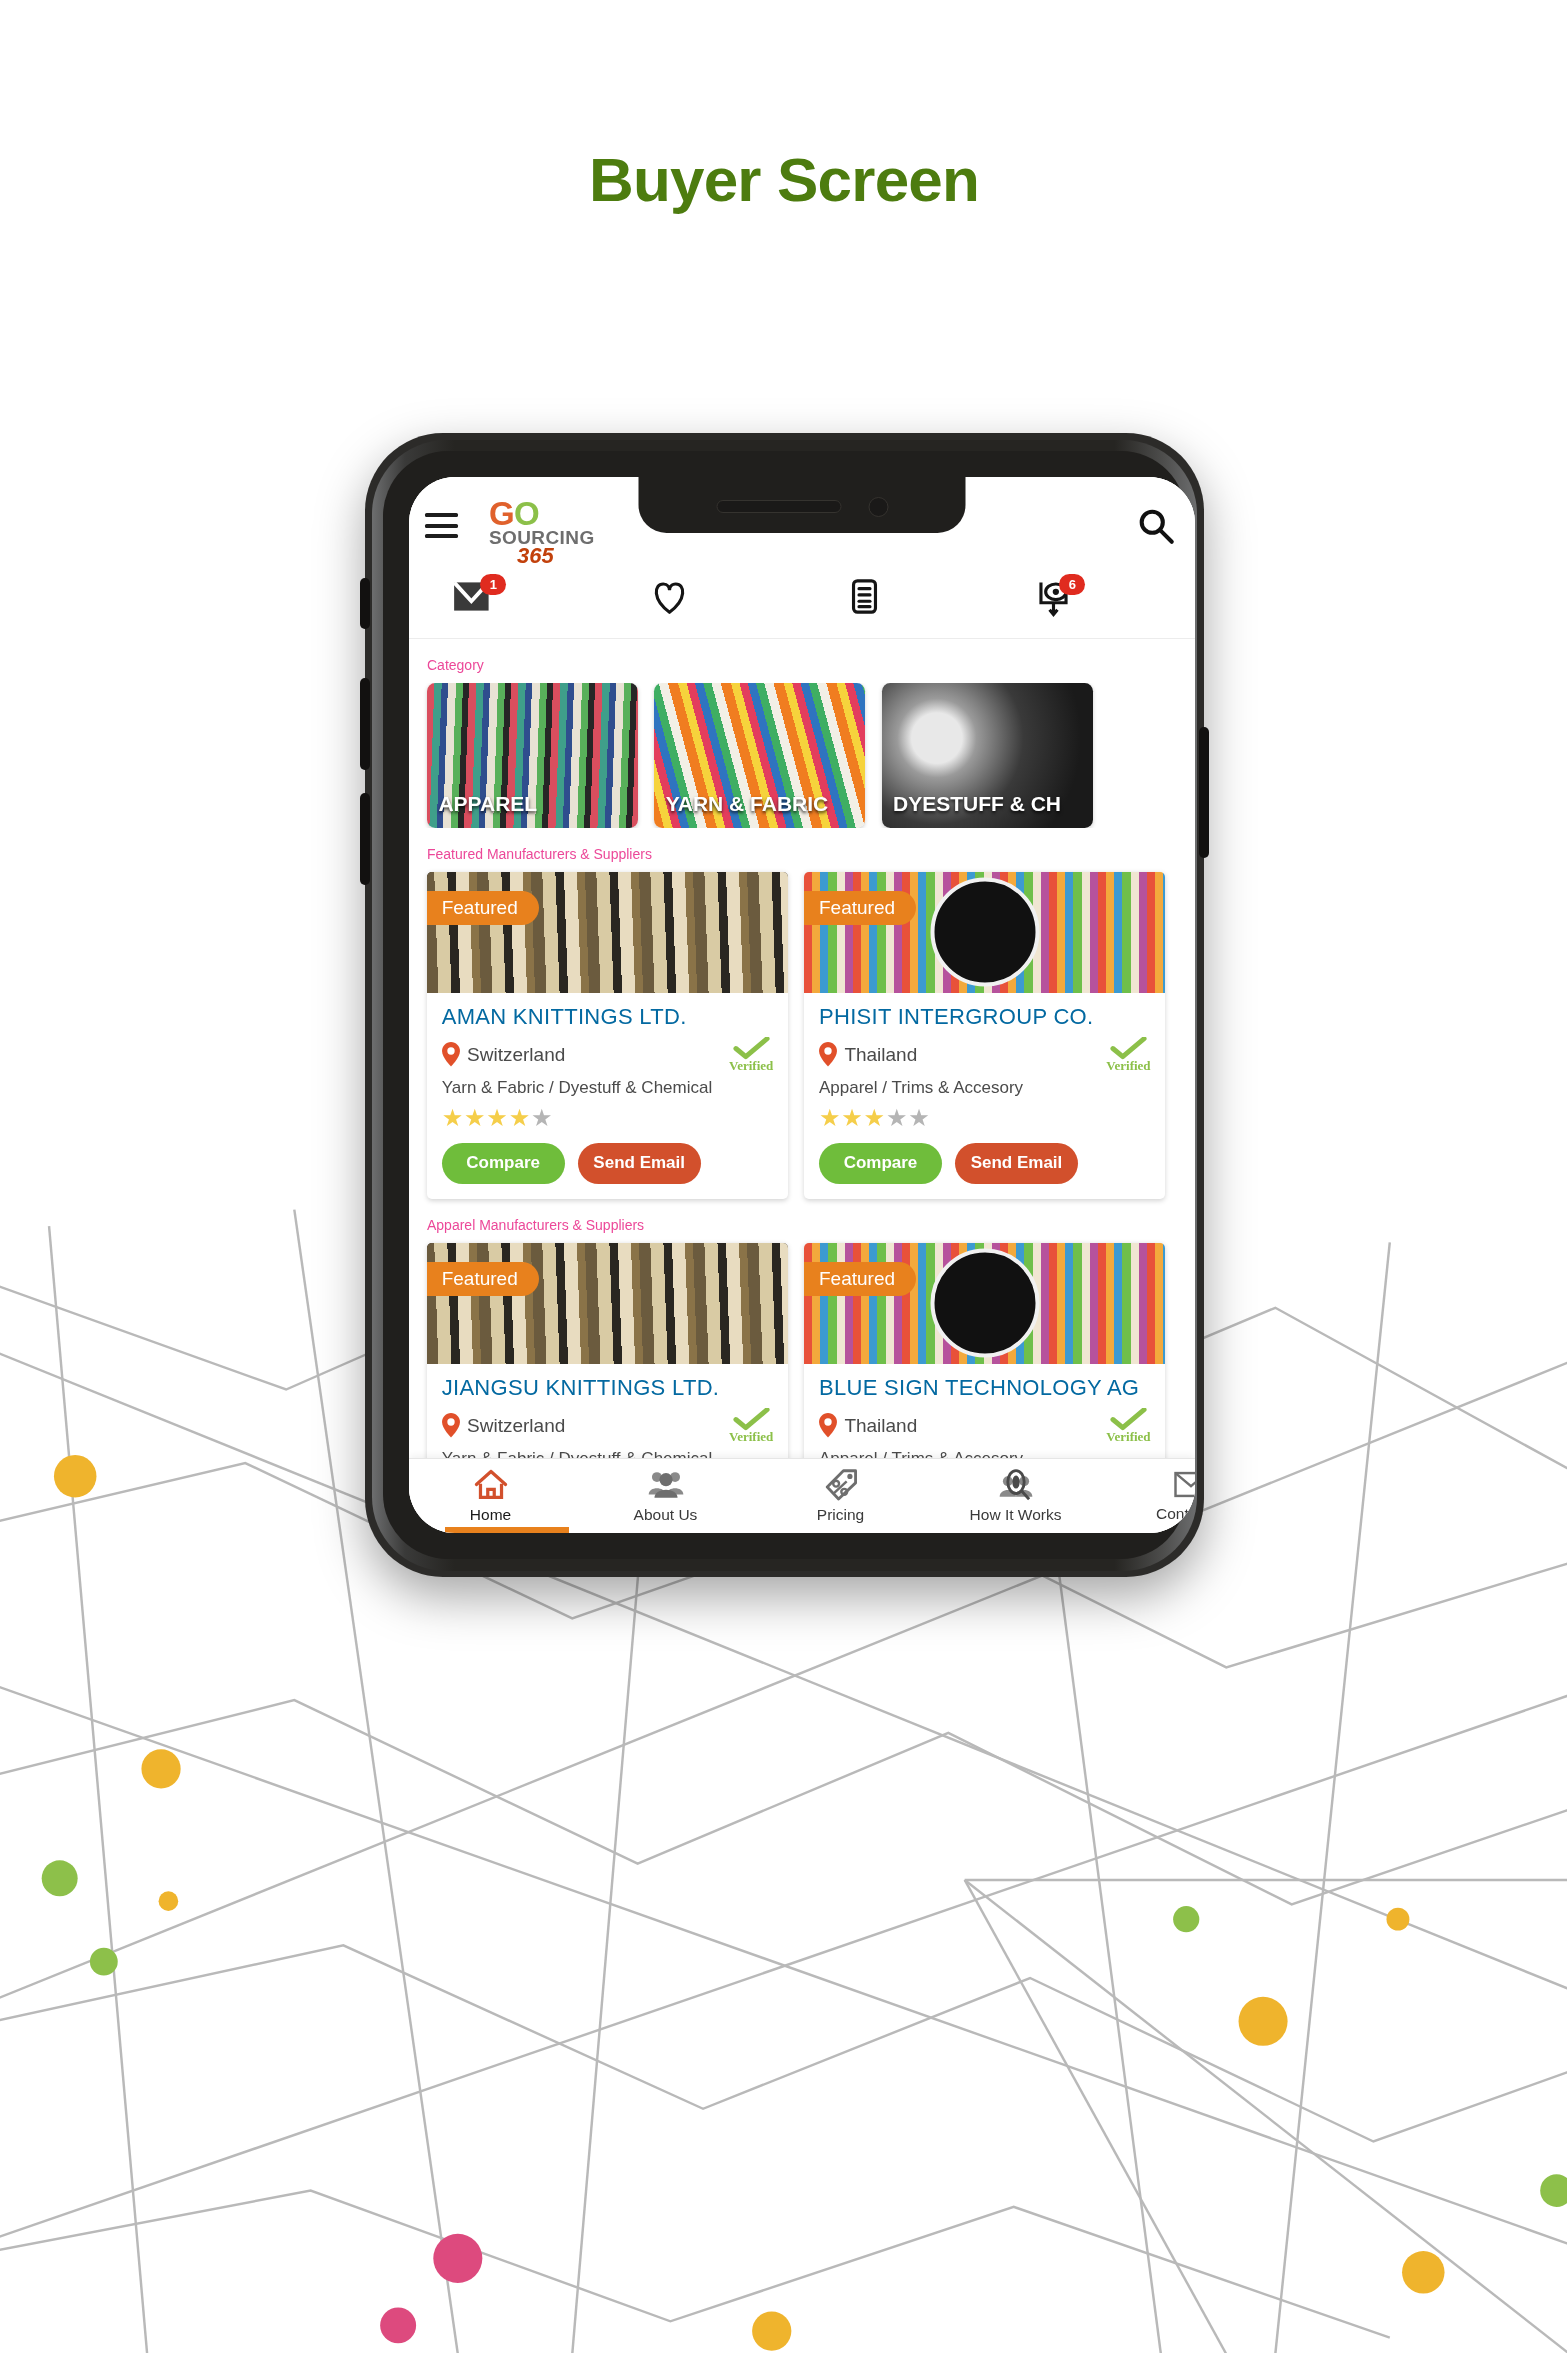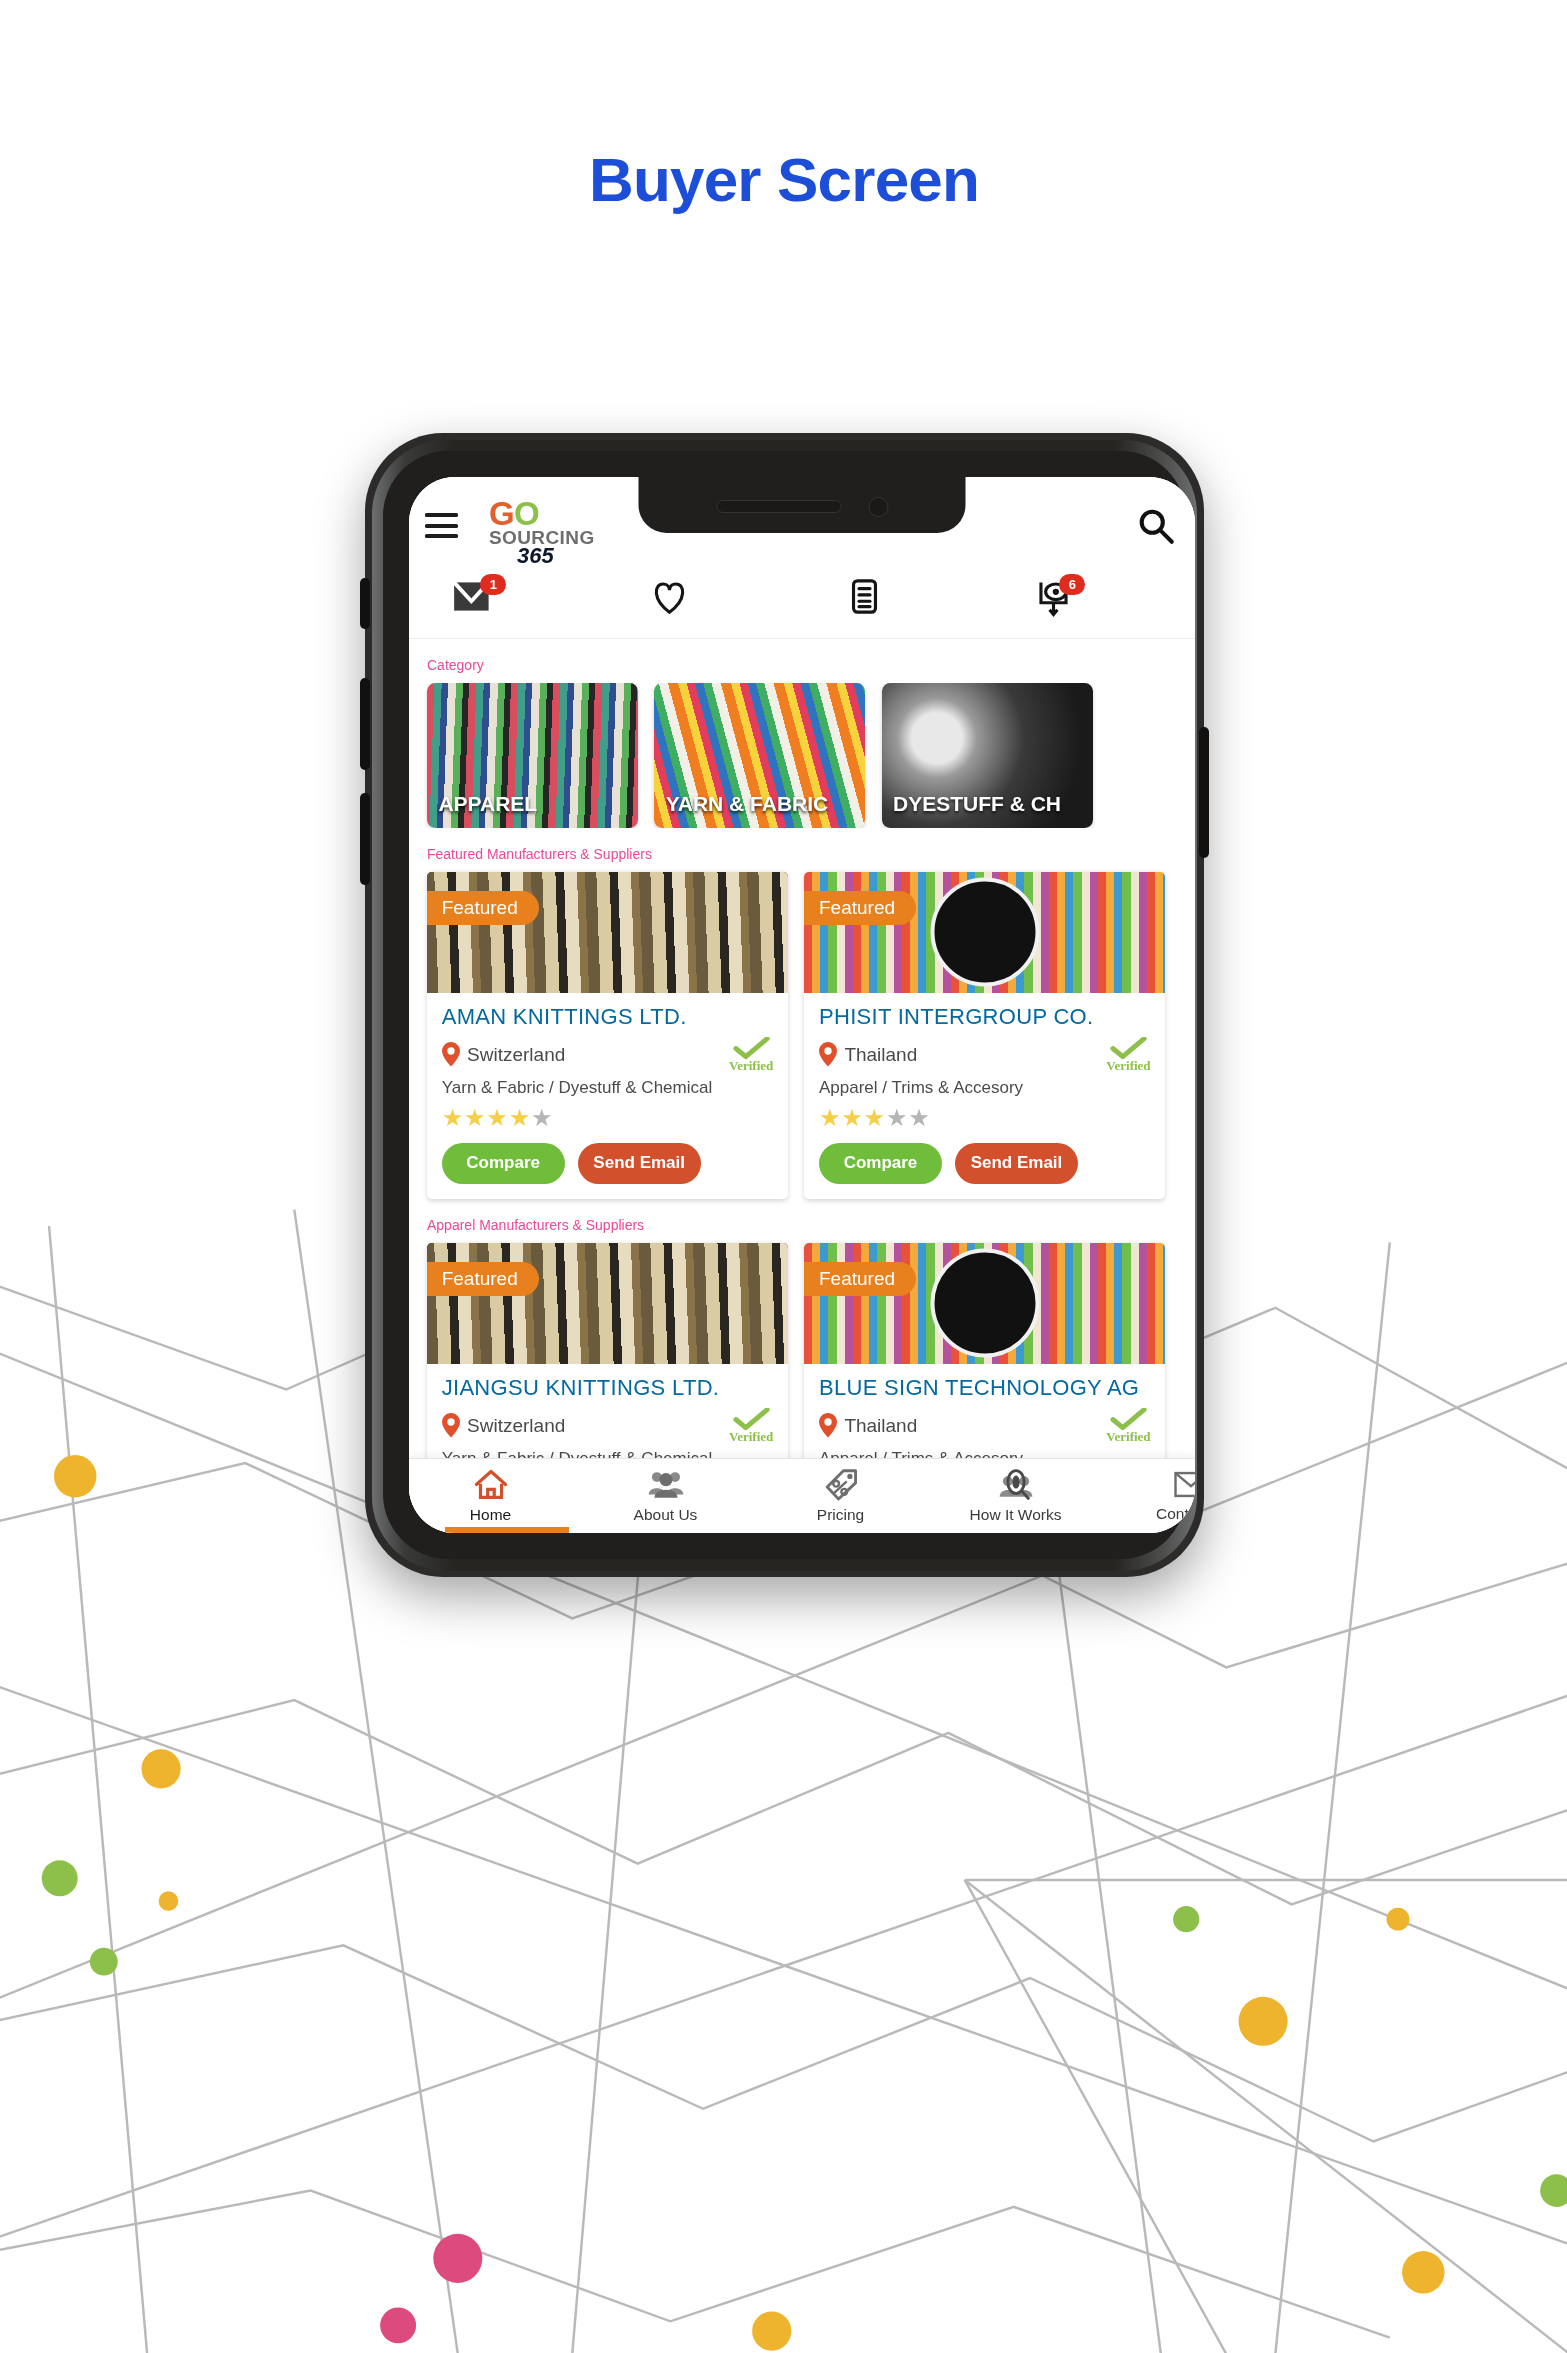--- a/index.html
+++ b/index.html
@@ -5,21 +5,21 @@
   html,body{margin:0;padding:0;}
   body{
     width:1568px;height:2354px;position:relative;overflow:hidden;
     background:#ffffff;
     font-family:"Liberation Sans",sans-serif;
   }
   #bg-net{position:absolute;left:0;top:0;width:1568px;height:2354px;z-index:0;}
 
   .page-title{
     position:absolute;left:0;top:144px;width:1568px;text-align:center;
-    font-size:62px;font-weight:bold;color:#1d4ed8;letter-spacing:-0.8px;z-index:2;
+    font-size:62px;font-weight:bold;color:#4d7c0f;letter-spacing:-0.8px;z-index:2;
   }
 
   
   .phone{
     position:absolute;left:365px;top:392px;width:839px;height:719px;z-index:5;margin-top:41px;
   }
   .phone-body{
     position:absolute;left:0;top:0;width:839px;height:1144px;
     background:#2c2b29;border-radius:78px;
     box-shadow:0 19.6px 49px rgba(0,0,0,.35);
@@ -60,21 +60,21 @@
   .app{position:absolute;left:0;top:0;width:786px;height:1056px;background:#fff;}
 
   .appbar{position:relative;height:92px;background:#fff;}
   .hamburger{position:absolute;left:16.3px;top:36px;width:33px;height:24.5px;cursor:pointer;}
   .hamburger span{display:block;height:4.1px;background:#1d1d1d;border-radius:1.6px;margin-bottom:6.5px;}
   .logo{position:absolute;left:80px;top:19.6px;width:131px;height:64px;}
   .logo .go{font-size:33px;font-weight:bold;line-height:1;letter-spacing:-0.8px;}
   .logo .go .g{color:#e0612c;}
   .logo .go .o{color:#8cc049;}
   .logo .src{font-size:19px;font-weight:bold;color:#6e6e6e;letter-spacing:0.4px;line-height:1;margin-top:-1.6px;}
-  .logo .num{font-size:22px;font-weight:bold;color:#0f172a;font-style:italic;line-height:1;margin-top:-2.5px;margin-left:28px;}
+  .logo .num{font-size:22px;font-weight:bold;color:#c2410c;font-style:italic;line-height:1;margin-top:-2.5px;margin-left:28px;}
   .search-ic{position:absolute;right:19.6px;top:29px;width:39px;height:39px;cursor:pointer;}
 
   .iconbar{position:relative;height:69px;background:#fff;border-bottom:0.8px solid #ececec;}
   .ib{position:absolute;top:6.5px;width:57px;height:49px;cursor:pointer;}
   .ib:nth-child(1){left:42px;} .ib:nth-child(2){left:237px;}
   .ib:nth-child(3){left:432px;} .ib:nth-child(4){left:621px;}
   .badge{
     position:absolute;right:1.6px;top:-1.6px;min-width:21px;height:21px;border-radius:10.6px;
     background:#e02b1f;color:#fff;font-size:13px;font-weight:bold;
     display:flex;align-items:center;justify-content:center;padding:0 2.5px;

